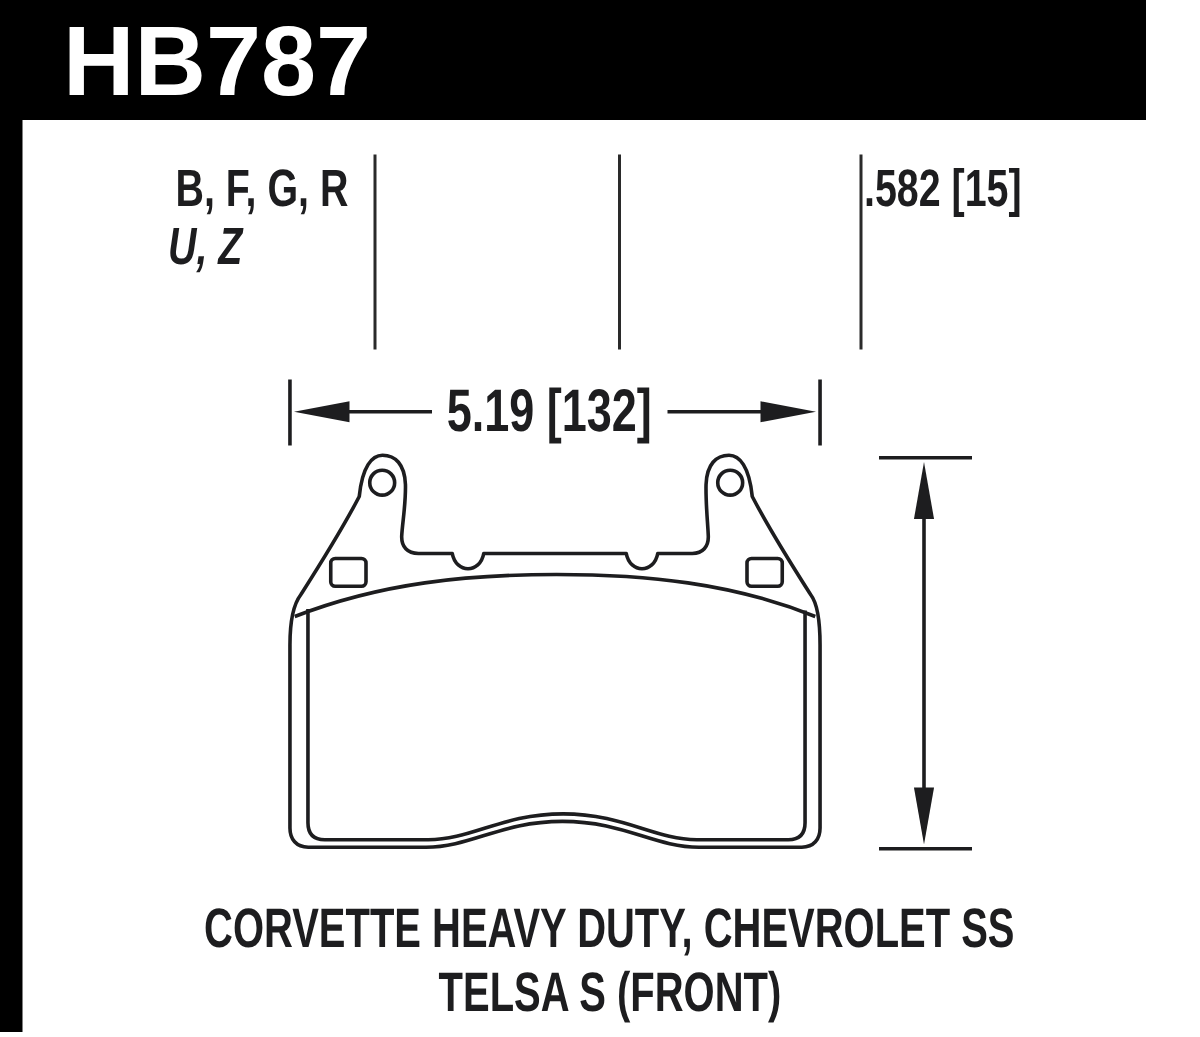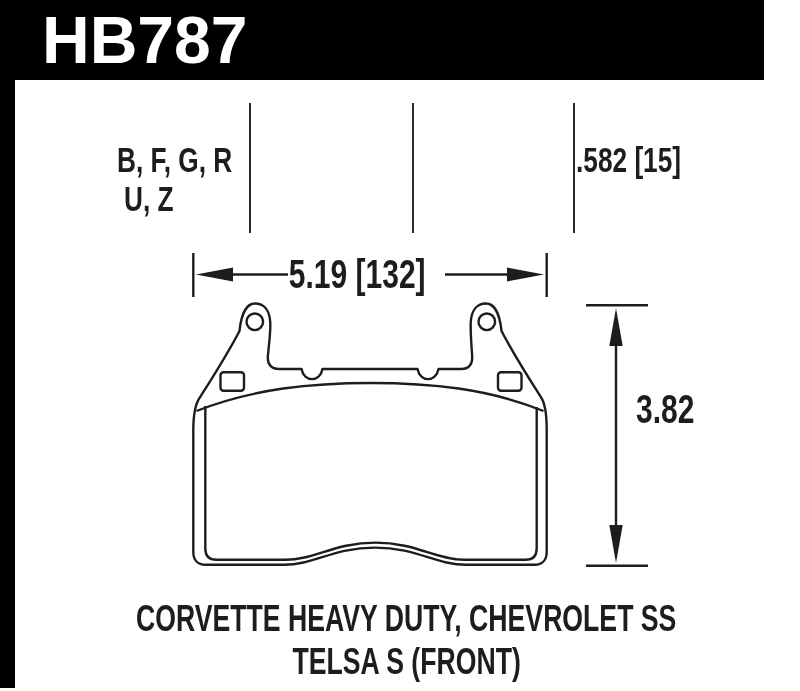--- a/index.html
+++ b/index.html
@@ -21,27 +21,27 @@
   .part-number{
     color:#fff;font-weight:bold;font-size:66px;line-height:80px;
     padding-left:42px;letter-spacing:0px;white-space:nowrap;
   }
   
   .left-bar{position:absolute;left:0;top:80px;width:15px;height:608px;background:var(--band);}
   .right-line{position:absolute;left:797px;top:80px;width:2.5px;height:492px;background:#111;}
   
   .txt{position:absolute;font-weight:bold;color:var(--ink);white-space:nowrap;}
   .txt>span{display:inline-block;transform-origin:left top;}
-  .hdr{font-size:35px;line-height:39px;margin-top:34px;}
+  .hdr{font-size:35px;line-height:39px;}
   .hdr>span{transform:scaleX(0.75);}
   .dim{font-size:40px;line-height:37px;}
   .dim>span{transform:scaleX(0.75);}
   .cap{font-size:37px;line-height:37px;left:15px;width:783px;text-align:center;}
   .cap>span{transform:scaleX(0.72);transform-origin:center top;}
-  .center{text-align:left;}
+  .center{text-align:center;}
   .center>span{transform-origin:center top;}
   
   .sep{position:absolute;top:103px;width:2.2px;height:130px;background:#2a2a2a;}
   .sep1{left:248.5px;}
   .sep2{left:411.5px;}
   .sep3{left:572.5px;}
   
   svg.art{position:absolute;left:0;top:0;width:800px;height:691px;}
   .stroke{fill:none;stroke:var(--ink);stroke-width:2.4;stroke-linejoin:round;}
   .fillhead{fill:var(--ink);stroke:none;}
@@ -54,21 +54,21 @@
   <div class="band">
     <div class="part-number">HB787</div>
   </div>
 
   <div class="left-bar"></div>
   <div class="right-line"></div>
 
   <div class="txt hdr" style="left:117px;top:106px;">
     <span>B, F, G, R</span>
   </div>
-  <div class="txt hdr" style="left:124px;top:145px;">
+  <div class="txt hdr" style="left:112px;top:145px;font-style:italic;">
     <span>U, Z</span>
   </div>
   <div class="sep sep1"></div>
   <div class="sep sep2"></div>
   <div class="sep sep3"></div>
   <div class="txt hdr" style="left:576px;top:106px;text-align:right;">
     <span>.582 [15]</span>
   </div>
 
   <svg class="art" viewBox="0 0 800 691" aria-hidden="true">
@@ -138,23 +138,20 @@
     <circle class="stroke" cx="254.8" cy="321.8" r="8.3"></circle>
     <circle class="stroke" cx="486.8" cy="321.8" r="8.3"></circle>
 
     <rect class="stroke" x="220.5" y="372.3" width="23.5" height="18.5" rx="3"></rect>
     <rect class="stroke" x="498" y="372.3" width="23.5" height="18.5" rx="3"></rect>
   </svg>
 
   <div class="txt dim center" style="left:266px;top:256px;width:200px;">
     <span>5.19 [132]</span>
   </div>
-  <div class="txt dim" style="left:636px;top:391px;">
-    <span>3.82</span>
-  </div>
 
   <div class="txt cap" style="top:600px;">
     <span>CORVETTE HEAVY DUTY, CHEVROLET SS</span>
   </div>
   <div class="txt cap" style="top:643px;">
     <span>TELSA S (FRONT)</span>
   </div>
 
 </div>
 

